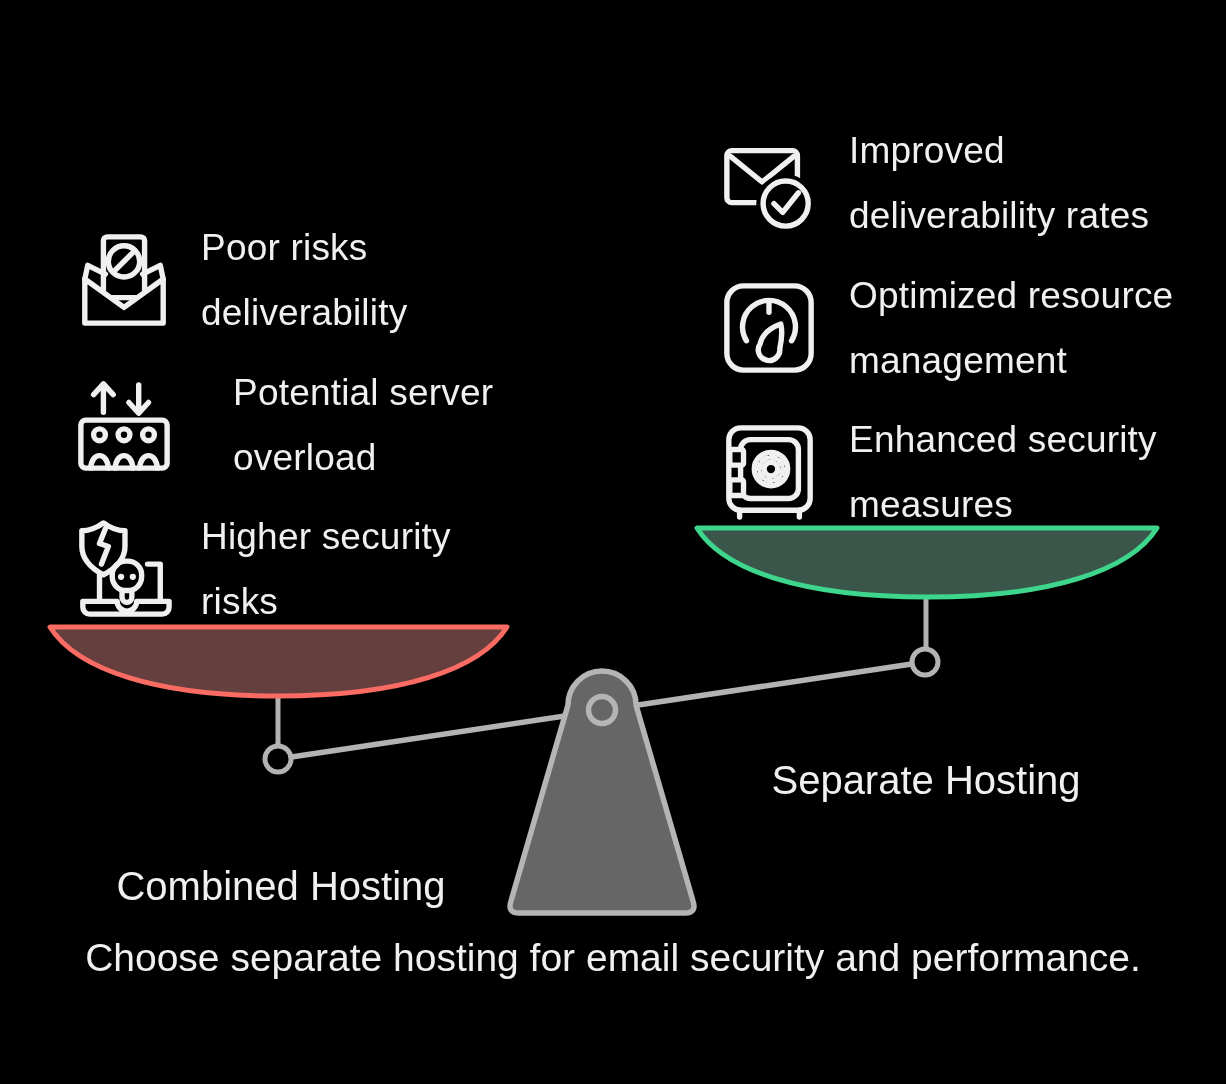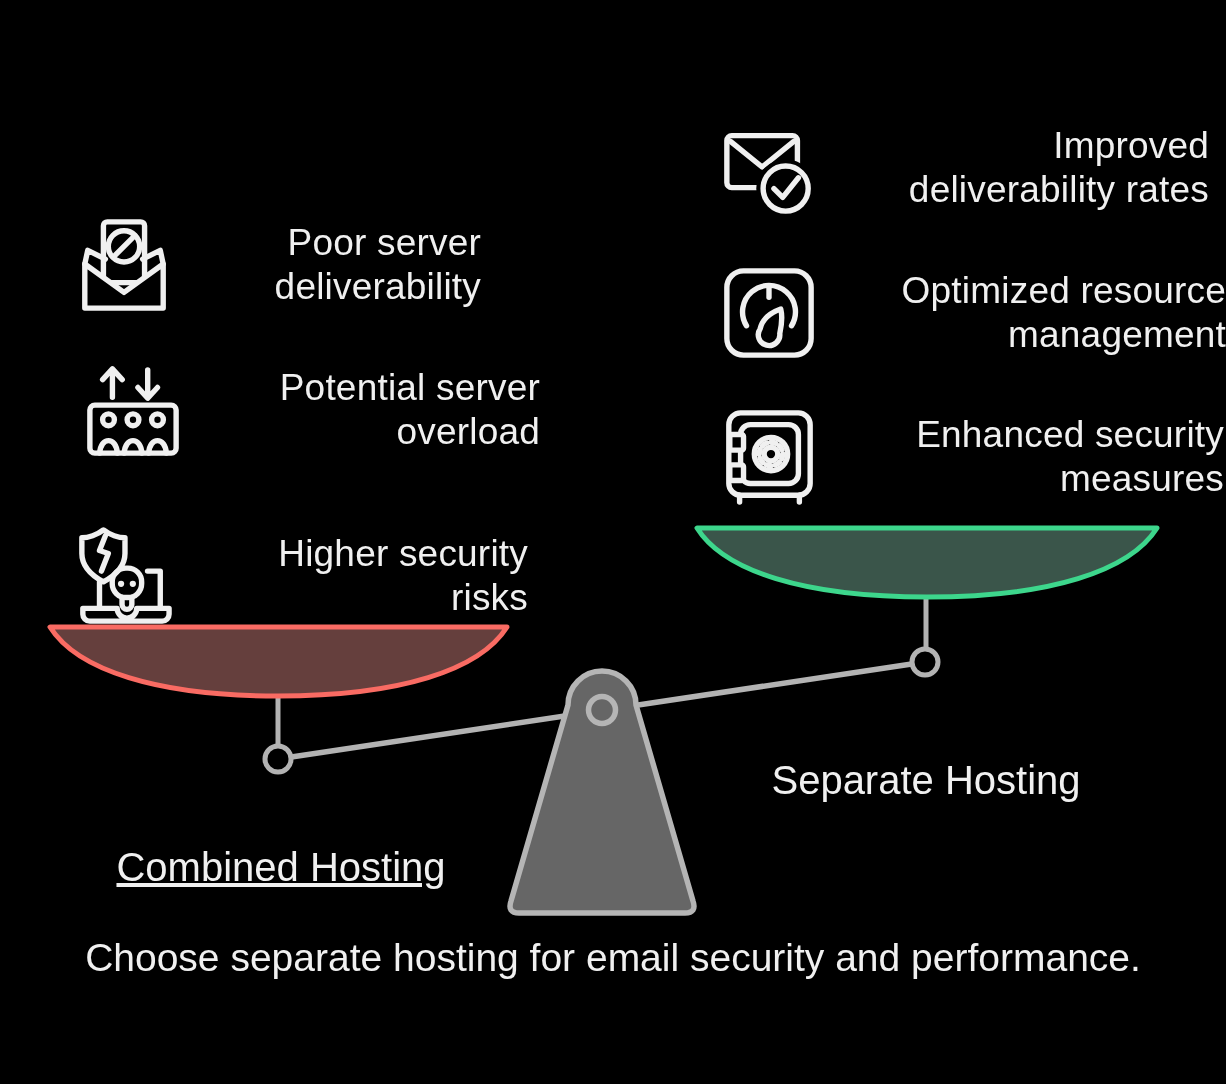--- a/index.html
+++ b/index.html
@@ -23,23 +23,22 @@
   .feature .icon {
     flex: none;
     width: 98px; height: 100px;
     color: var(--icon, #f0f0f0);
   }
   .feature .icon svg { display: block; width: 100%; height: 100%; }
   .feature.left-col .label  { margin-left: 28px; }
   .feature.right-col .label { margin-left: 31px; }
   .feature .label {
     font-size: 37px;
-    line-height: 44px;
+    line-height: 65px;
     letter-spacing: 0.2px;
-    text-align: right;
   }
   .pan-label {
     position: absolute;
     transform: translateX(-50%);
     font-size: 40px;
     color: var(--text, #f0f0f0);
     white-space: nowrap;
   }
   .caption {
     position: absolute;
@@ -79,41 +78,41 @@
         <g fill="none" stroke="currentColor" stroke-width="5.5" stroke-linecap="round" stroke-linejoin="round">
           <rect x="29" y="6" width="42" height="62" rx="4"></rect>
           <circle cx="50" cy="31" r="16"></circle>
           <line x1="61" y1="20" x2="39" y2="42"></line>
           <path d="M10,49 L13,35 L31,44"></path>
           <path d="M90,49 L87,35 L69,44"></path>
           <path d="M10,49 L50,78 L90,49 V94 H10 Z" fill="var(--background)"></path>
         </g>
       </svg>
     </span>
-    <span class="label" style="max-width:280px;">Poor server deliverability</span>
+    <span class="label" style="max-width:280px;">Poor risks deliverability</span>
   </div>
 
-  <div class="feature left-col" style="left:84px; top:360px;">
+  <div class="feature left-col" style="left:75px; top:360px;gap:32px;">
     <span class="icon">
       <svg viewBox="0 0 100 100">
         <g fill="none" stroke="currentColor" stroke-width="5.5" stroke-linecap="round" stroke-linejoin="round">
           <path d="M29,37 V9 M19,19 L29,8 L39,19"></path>
           <path d="M65,9 V37 M55,27 L65,38 L75,27"></path>
           <rect x="6" y="45" width="88" height="49" rx="5"></rect>
           <circle cx="25" cy="60" r="6"></circle>
           <circle cx="50" cy="60" r="6"></circle>
           <circle cx="75" cy="60" r="6"></circle>
           <path d="M16,94 C17,77 33,77 34,94 M41,94 C42,77 58,77 59,94 M66,94 C67,77 83,77 84,94"></path>
         </g>
       </svg>
     </span>
     <span class="label" style="max-width:330px;">Potential server overload</span>
   </div>
 
-  <div class="feature left-col" style="left:75px; top:526px;gap:7px;">
+  <div class="feature left-col" style="left:75px; top:504px;">
     <span class="icon">
       <svg viewBox="0 0 100 100">
         <g fill="none" stroke="currentColor" stroke-width="5.5" stroke-linecap="round" stroke-linejoin="round">
           <path d="M29,3 C23,8 13,11 7,11 V27 C7,41 18,50 29,56 C40,50 51,41 51,27 V11 C45,11 35,8 29,3 Z"></path>
           <path d="M31,9 L25,24 L34,27 L27,45"></path>
           <path d="M25,56 V83"></path>
           <path d="M74,45 H87 V83"></path>
           <rect x="38" y="42" width="30" height="30" rx="14"></rect>
           <circle cx="47" cy="58" r="3.2" fill="currentColor" stroke="none"></circle>
           <circle cx="59" cy="58" r="3.2" fill="currentColor" stroke="none"></circle>
@@ -165,19 +164,19 @@
           <circle cx="52" cy="47" r="7"></circle>
           <circle cx="52" cy="47" r="12" stroke-width="5.5" stroke-dasharray="4.8 4.6"></circle>
           <rect x="10" y="27" width="14" height="16" rx="2" fill="var(--background)"></rect>
           <rect x="10" y="58" width="14" height="16" rx="2" fill="var(--background)"></rect>
         </g>
       </svg>
     </span>
     <span class="label" style="max-width:375px;">Enhanced security measures</span>
   </div>
 
-  <div class="pan-label" style="left:281px; top:845px;text-decoration:underline;">Combined Hosting</div>
+  <div class="pan-label" style="left:281px; top:864px;">Combined Hosting</div>
 
   <div class="pan-label" style="left:926px; top:750px;margin-top:8px;">Separate Hosting</div>
 
   <div class="caption">Choose separate hosting for email security and performance.</div>
 
 </div>
 
 </body></html>

